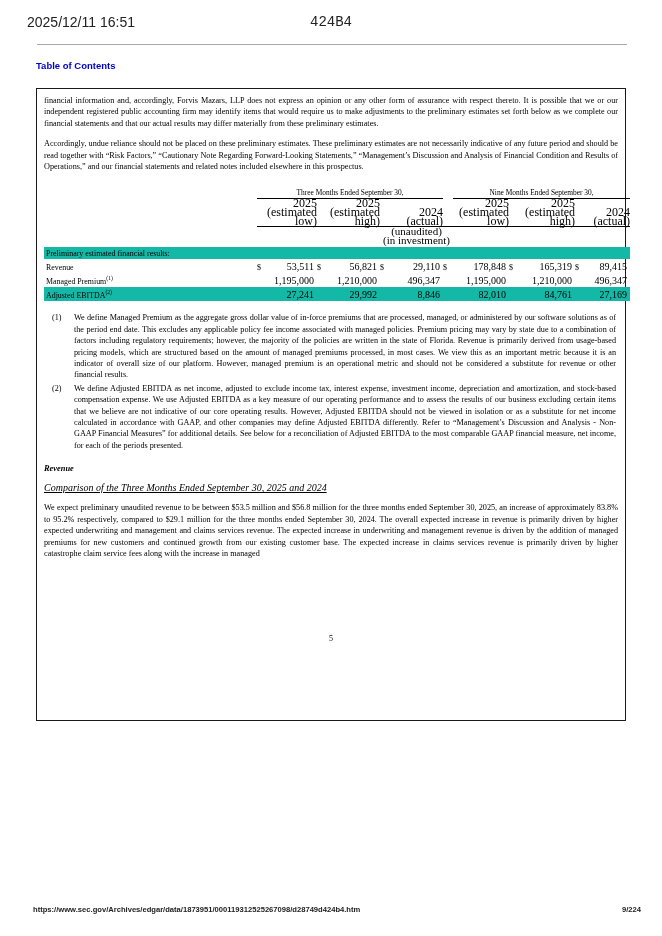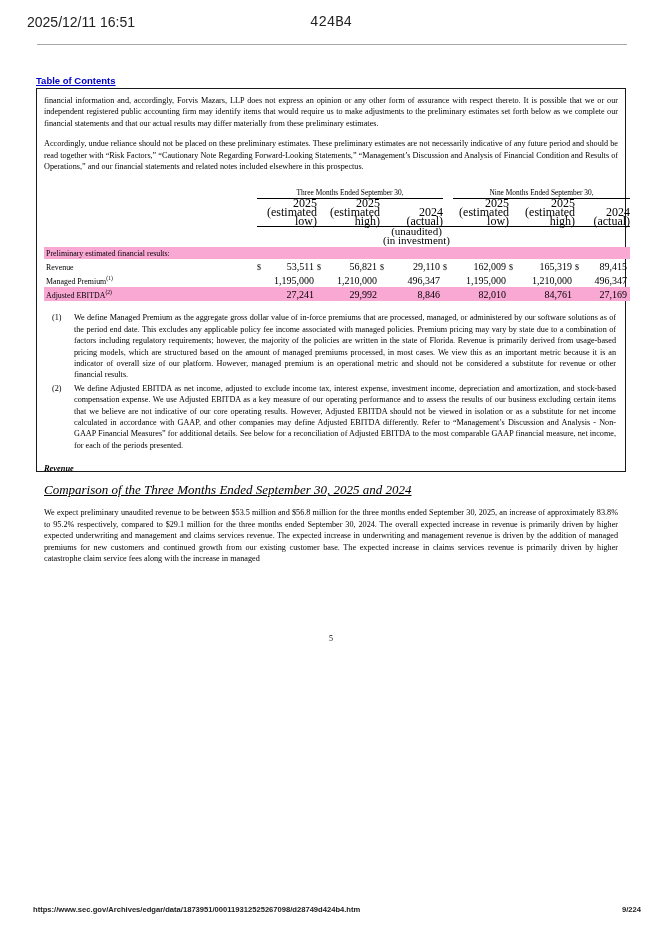--- a/index.html
+++ b/index.html
@@ -47,37 +47,36 @@
     top: 44px;
     left: 37px;
     width: 590px;
     height: 1px;
     background: #a8a8a8;
   }
 
   
   .toc-link {
     position: absolute;
-    top: 75px;
+    top: 60px;
     left: 36px;
     font-family: "Liberation Sans", sans-serif;
     font-size: 9.5px;
     font-weight: bold;
     color: #0000cc;
-    text-decoration: underline;
     cursor: pointer;
   }
 
   
   .content-box {
     position: absolute;
     top: 88px;
     left: 36px;
     width: 590px;
-    height: 384px;
+    height: 633px;
     border: 1px solid #1a1a1a;
     box-sizing: border-box;
     padding: 6px 7px 0 7px;
   }
 
   p.body-text {
     font-size: 8.2px;
     line-height: 11.4px;
     text-align: justify;
     margin: 0 0 9px 0;
@@ -136,21 +135,21 @@
     padding: 1.5px 3px 1.5px 0 !important;
     font-size: 10px;
     white-space: nowrap;
   }
   .cur {
     text-align: left;
     padding: 1.5px 0 1.5px 0 !important;
     font-size: 7.9px;
     width: 10px;
   }
-  .shaded { background: #f9a8d4; }
+  .shaded { background: #14b8a6; }
   sup { font-size: 5.6px; vertical-align: super; }
 
   
   .footnotes {
     margin-top: 11px;
   }
   .fn-row {
     display: flex;
     margin-bottom: 2px;
   }
@@ -171,21 +170,21 @@
   }
 
   
   h4.sec-title {
     font-size: 8.4px;
     font-weight: bold;
     font-style: italic;
     margin: 13px 0 9px 0;
   }
   .sub-title {
-    font-size: 13px;
+    font-size: 10px;
     font-style: italic;
     text-decoration: underline;
     margin: 0 0 9px 0;
     display: block;
   }
 
   
   .page-num {
     position: absolute;
     top: 634px;
@@ -307,21 +306,21 @@
 
     <tr>
       <td class="row-label">Revenue</td>
       <td class="cur">$</td>
       <td class="num">53,511</td>
       <td class="cur">$</td>
       <td class="num">56,821</td>
       <td class="cur">$</td>
       <td class="num">29,110</td>
       <td class="cur">$</td>
-      <td class="num">162,009</td>
+      <td class="num">178,848</td>
       <td class="cur">$</td>
       <td class="num">165,319</td>
       <td class="cur">$</td>
       <td class="num">89,415</td>
     </tr>
 
 
     <tr>
       <td class="row-label"><span>Managed Premium</span><sup>(1)</sup></td>
       <td class="cur"></td>

